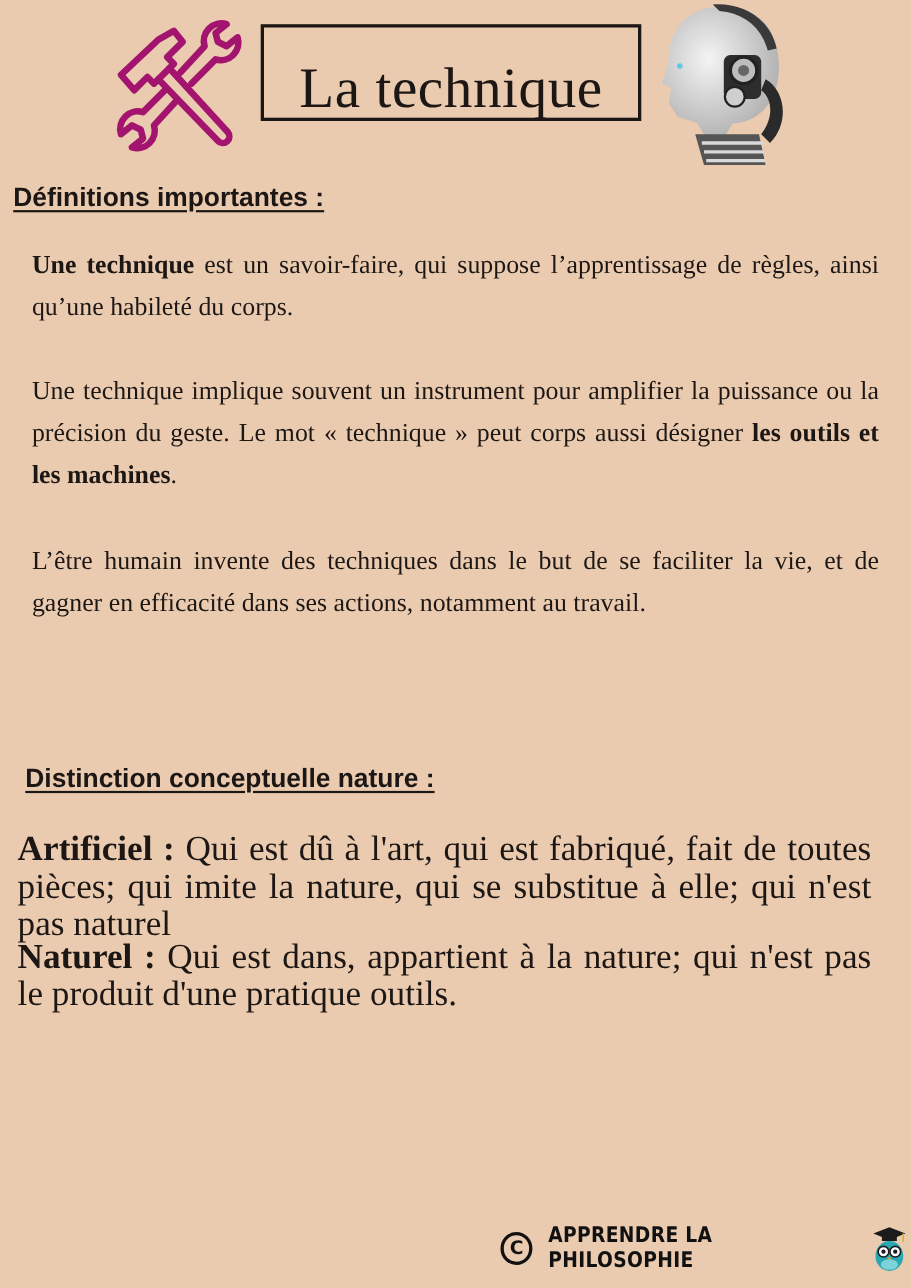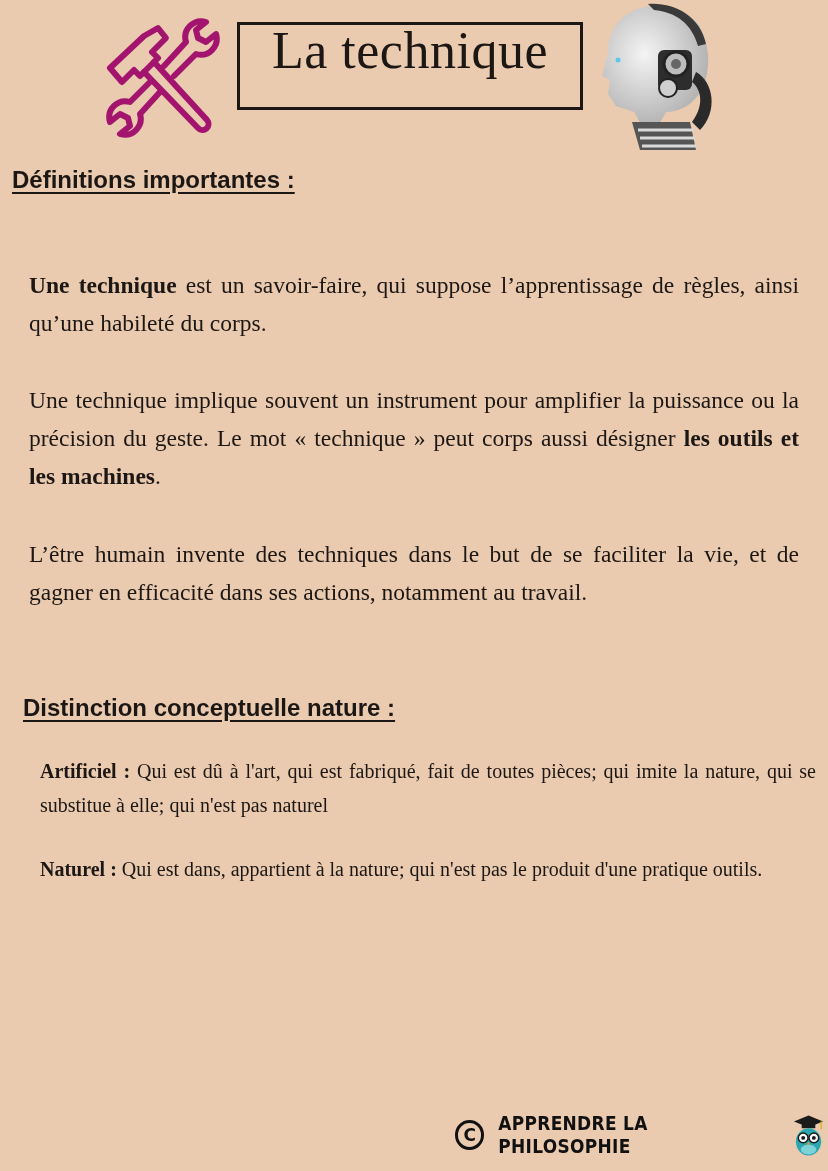--- a/index.html
+++ b/index.html
@@ -8,46 +8,45 @@
     background: #ebcbb0;
     font-family: "DejaVu Serif", "Liberation Serif", serif;
     color: #1c1714;
     position: relative;
   }
   .header { position: absolute; left: 0; top: 0; width: 828px; height: 160px; }
   .tools-icon { position: absolute; left: 100px; top: 16px; width: 124px; height: 124px; }
   .title-box {
     position: absolute; left: 237px; top: 22px; width: 346px; height: 88px;
     border: 3px solid #1c1714;
-    display: flex; align-items: flex-start; justify-content: center;
+    display: flex; align-items: flex-end; justify-content: center;
   }
   .title-text {
     font-family: "Liberation Serif", serif;
     font-size: 52px; line-height: 1; letter-spacing: 0.5px;
   }
   .robot { position: absolute; left: 596px; top: 2px; width: 130px; height: 150px; }
 
   .section-heading {
     position: absolute;
     font-family: Liberation Sans, sans-serif;
     font-weight: bold; font-size: 24px;
     text-decoration: underline; text-underline-offset: 4px;
   }
   .para {
     position: absolute; left: 29px; width: 770px;
     font-family: "Liberation Serif", serif;
     font-size: 23.5px; line-height: 38px;
     text-align: justify;
     text-align-last: left;
-    margin-top: 44px;
   }
   .def {
-    position: absolute; left: 40px; width: 776px;
+    position: absolute; left: 16px; width: 776px;
     font-family: "Liberation Serif", serif;
-    font-size: 20px; line-height: 34px;
+    font-size: 32px; line-height: 34px;
     text-align: justify;
     text-align-last: left;
   }
   b { font-weight: bold; }
 
   .footer {
     position: absolute; left: 455px; top: 1112px; height: 46px; width: 370px;
     display: flex; align-items: center;
   }
   .copyright {

